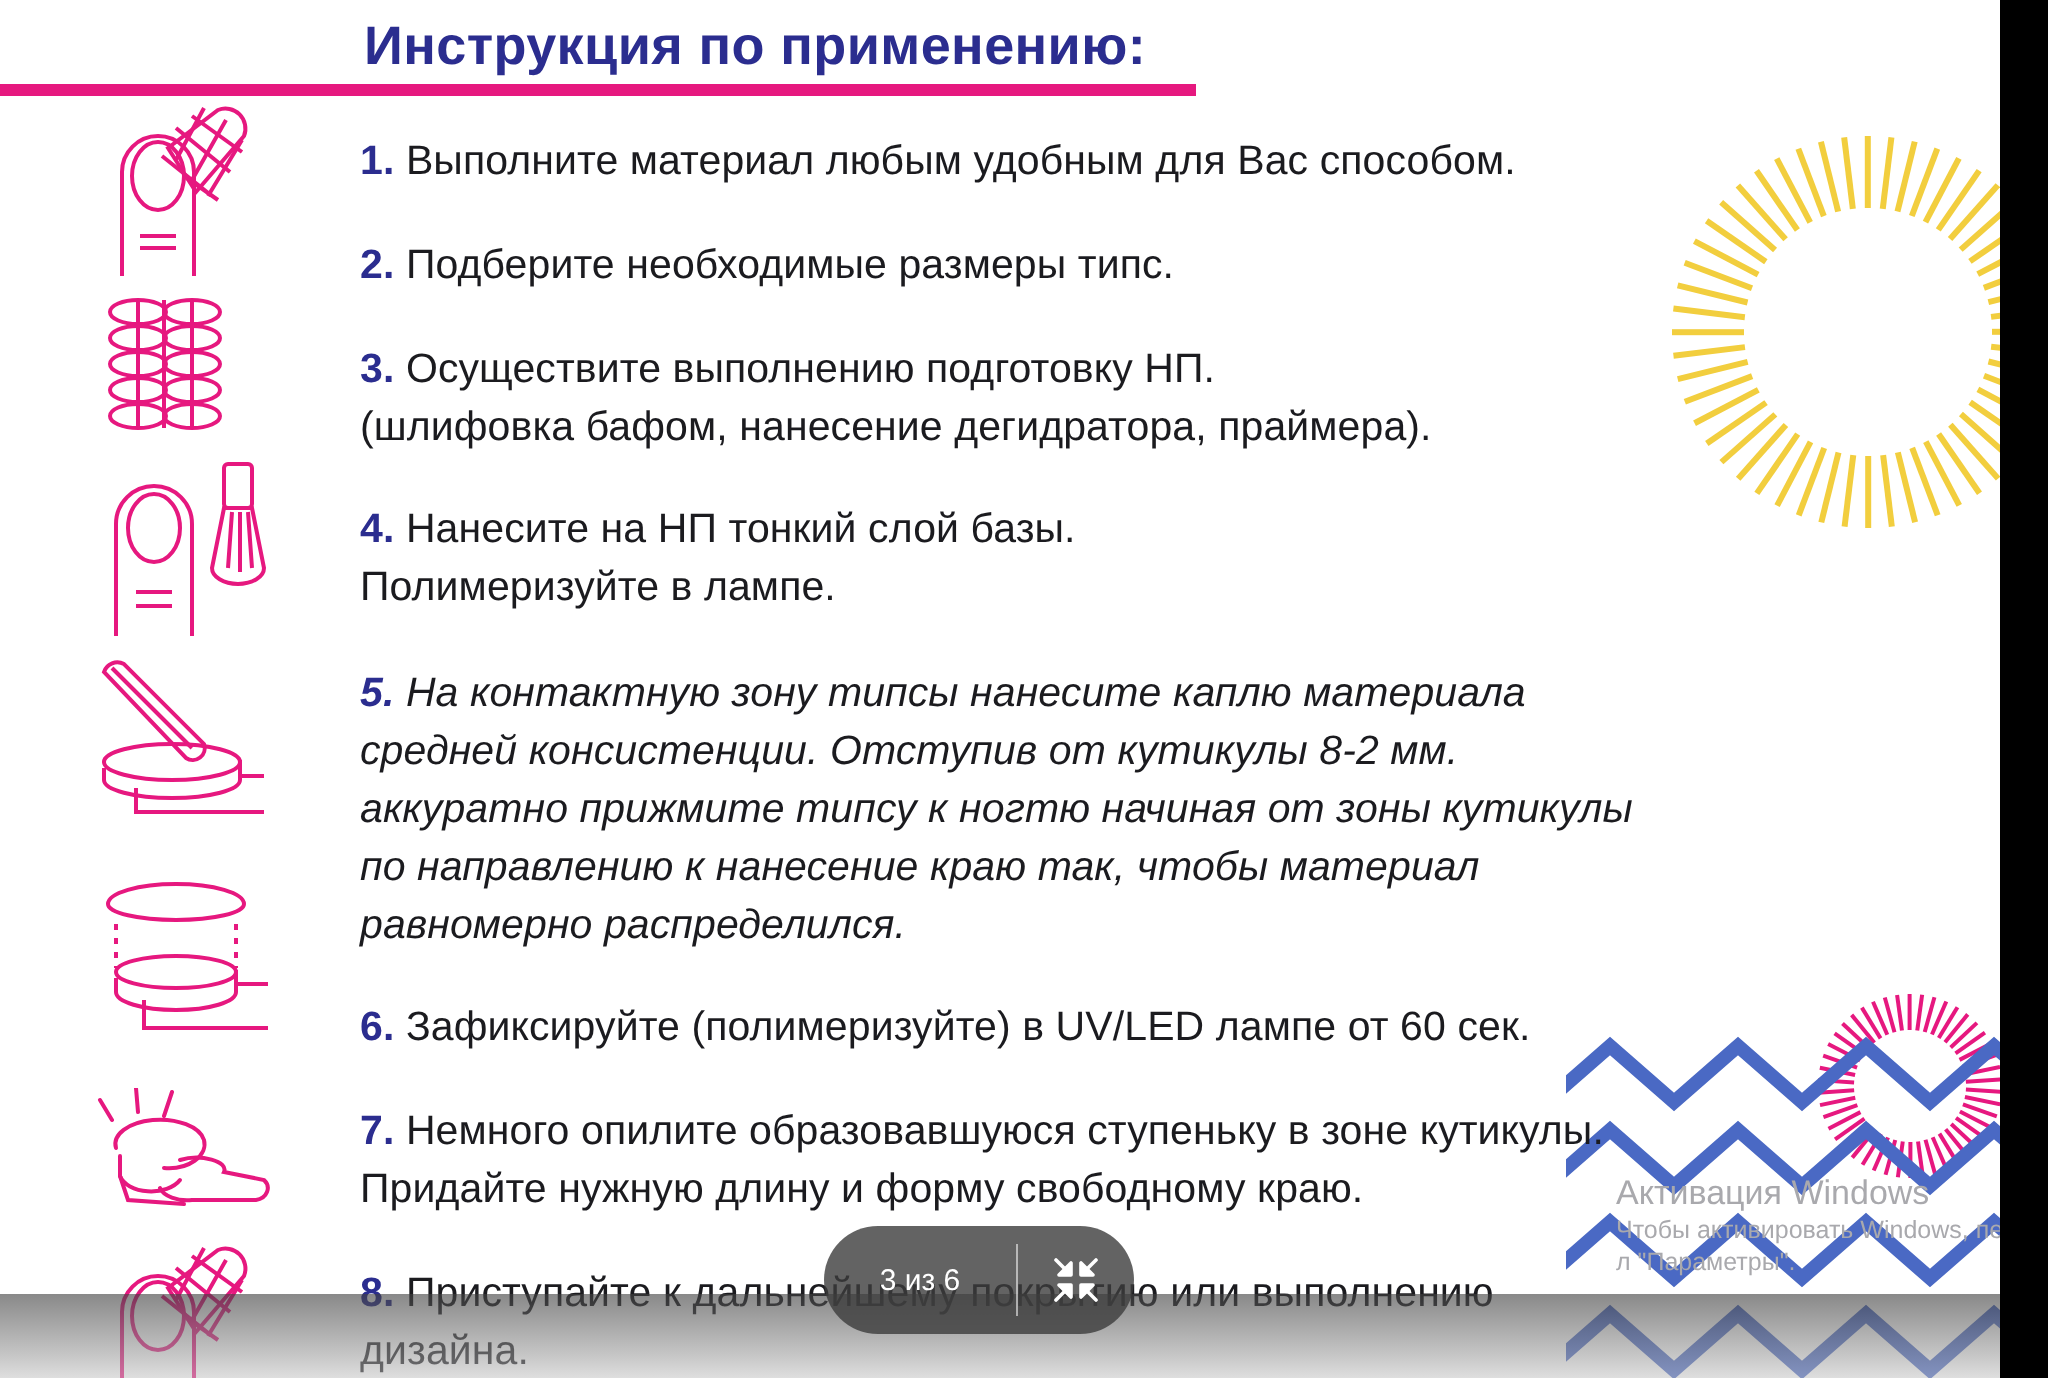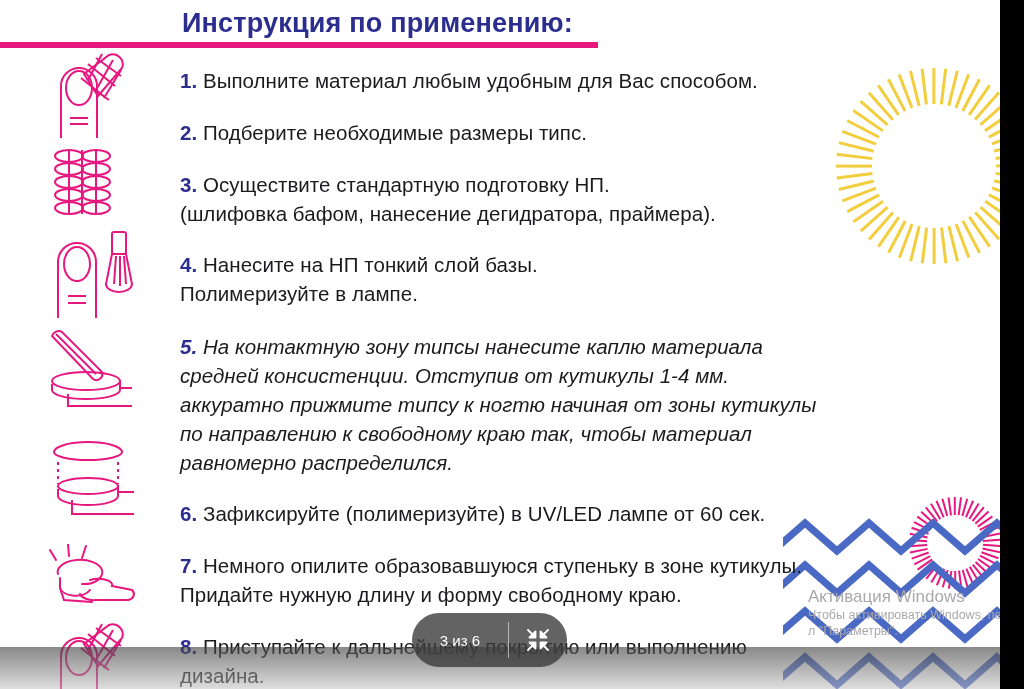--- a/index.html
+++ b/index.html
@@ -396,41 +396,41 @@
       <p class="step s2">
         <span class="line">
           <span class="num">2.</span>
           <span>Подберите необходимые размеры типс.</span>
         </span>
       </p>
 
       <p class="step s3">
         <span class="line">
           <span class="num">3.</span>
-          <span>Осуществите стандартную подготовку НП.</span>
+          <span>Осуществите выполнению подготовку НП.</span>
         </span>
         <span class="line">(шлифовка бафом, нанесение дегидратора, праймера).</span>
       </p>
 
       <p class="step s4">
         <span class="line">
           <span class="num">4.</span>
           <span>Нанесите на НП тонкий слой базы.</span>
         </span>
         <span class="line">Полимеризуйте в лампе.</span>
       </p>
 
       <p class="step s5">
         <span class="line">
           <span class="num">5.</span>
           <span>На контактную зону типсы нанесите каплю материала</span>
         </span>
-        <span class="line">средней консистенции. Отступив от кутикулы 1-4 мм.</span>
+        <span class="line">средней консистенции. Отступив от кутикулы 8-2 мм.</span>
         <span class="line">аккуратно прижмите типсу к ногтю начиная от зоны кутикулы</span>
-        <span class="line">по направлению к свободному краю так, чтобы материал</span>
+        <span class="line">по направлению к нанесение краю так, чтобы материал</span>
         <span class="line">равномерно распределился.</span>
       </p>
 
       <p class="step s6">
         <span class="line">
           <span class="num">6.</span>
           <span>Зафиксируйте (полимеризуйте) в UV/LED лампе от 60 сек.</span>
         </span>
       </p>
 

